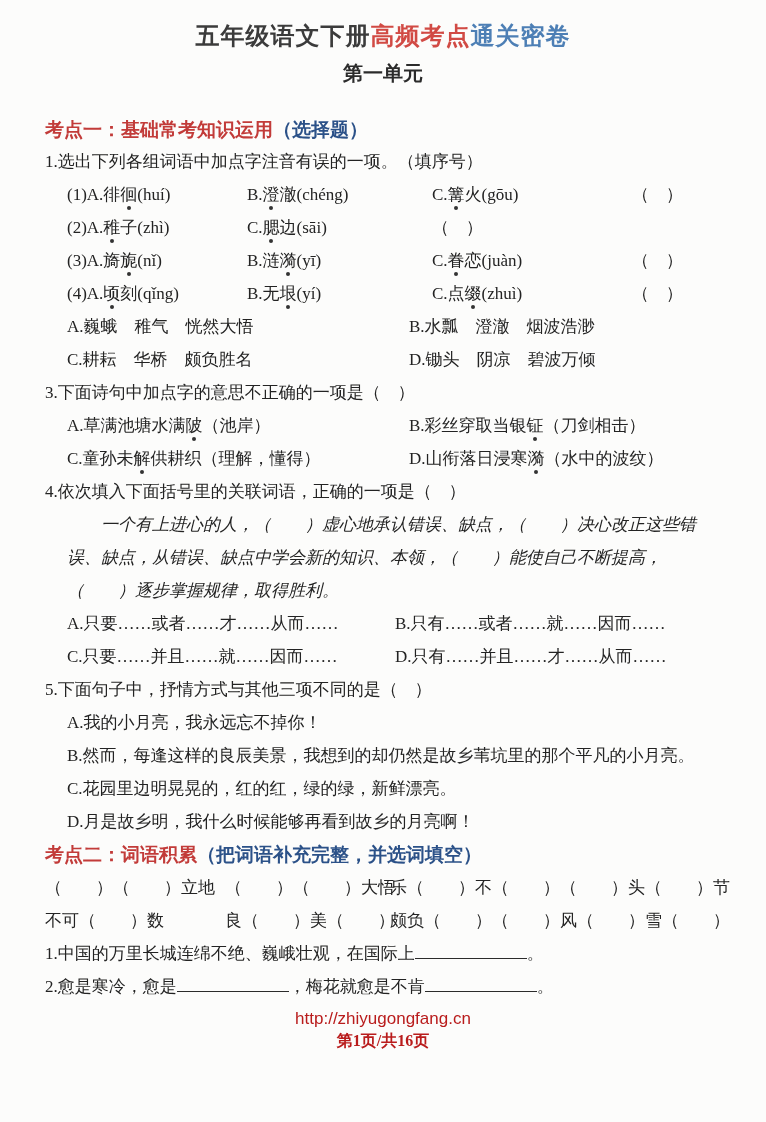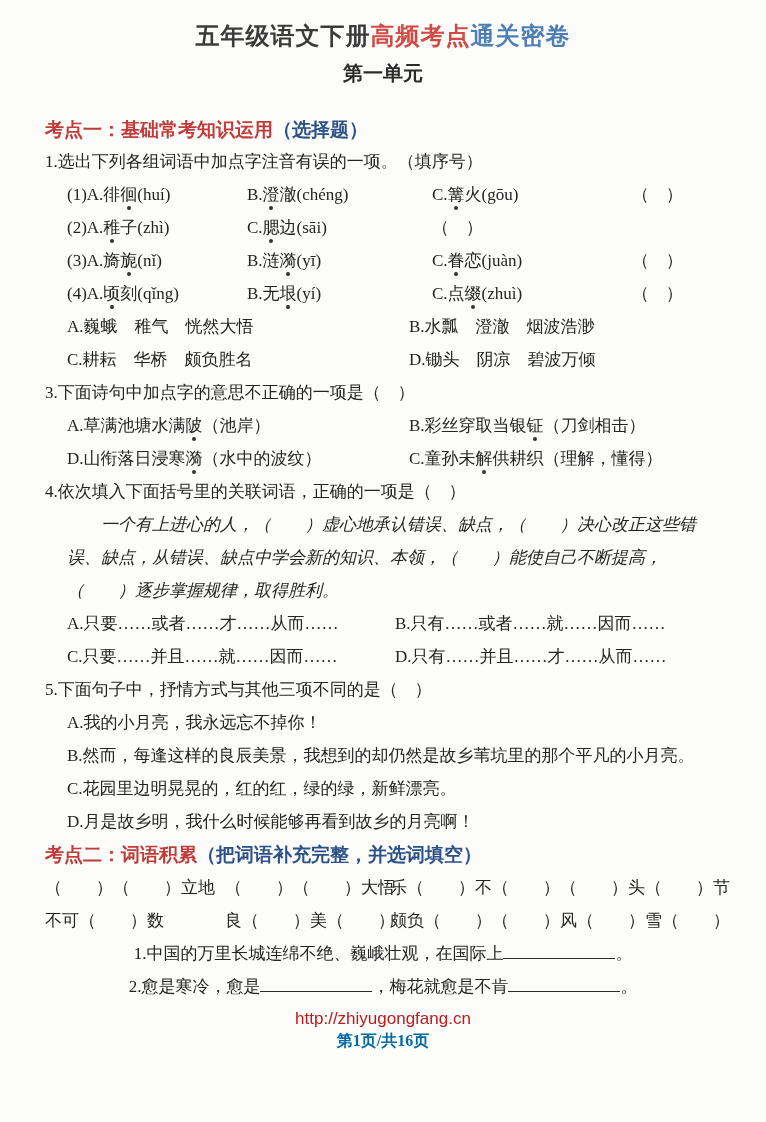--- a/index.html
+++ b/index.html
@@ -29,30 +29,30 @@
   .sh-blue{color:#2b5188}
   .bodytext{font-size:17px;line-height:33px;}
   .stem{white-space:nowrap;}
   .opts1{margin-left:22px;}
   .opts2{display:grid;grid-template-columns:342px 1fr;margin-left:22px;}
   .opts2.narrow{grid-template-columns:328px 1fr;}
   .q1row{display:grid;grid-template-columns:180px 185px 200px 1fr;margin-left:22px;}
   .q1row .cell{white-space:nowrap;}
   .passage{margin-left:22px;text-indent:2em;font-style:italic;}
   .wordrow{display:grid;grid-template-columns:180px 165px 170px 1fr;white-space:nowrap;}
-  .fillline{white-space:nowrap;text-align:center;}
+  .fillline{white-space:nowrap;}
   .blank{display:inline-block;width:112px;height:14px;border-bottom:1.5px solid #2b2b2b;}
   .du{position:relative;}
   .du::after{
     content:"";position:absolute;left:50%;margin-left:-2px;bottom:-6px;
     width:4px;height:4px;border-radius:50%;background:#333;
   }
   .footer{text-align:center;margin-top:4px;}
   .f-url{color:#b91c1c;font-size:17px;line-height:23px;font-family:"Liberation Sans","DejaVu Sans",sans-serif;display:block;}
-  .f-page{color:#0369a1;font-size:16px;line-height:21px;font-weight:700;display:block;}
+  .f-page{color:#b91c1c;font-size:16px;line-height:21px;font-weight:700;display:block;}
 </style>
 </head>
 <body>
 
 <div class="page">
 
   <div class="doc-title">
     <span class="t-black">五年级语文下册</span><span class="t-red">高频考点</span><span class="t-blue">通关密卷</span>
   </div>
 
@@ -97,22 +97,22 @@
       <span>A.巍蛾　稚气　恍然大悟</span>
       <span>B.水瓢　澄澈　烟波浩渺</span>
       <span>C.耕耘　华桥　颇负胜名</span>
       <span>D.锄头　阴凉　碧波万倾</span>
     </div>
 
     <div class="stem">3.下面诗句中加点字的意思不正确的一项是（　）</div>
     <div class="opts2">
       <span><span>A.草满池塘水满</span><span class="du">陂</span><span>（池岸）</span></span>
       <span><span>B.彩丝穿取当银</span><span class="du">钲</span><span>（刀剑相击）</span></span>
+      <span><span>C.童孙未</span><span class="du">解</span><span>供耕织（理解，懂得）</span></span>
       <span><span>D.山衔落日浸寒</span><span class="du">漪</span><span>（水中的波纹）</span></span>
-      <span><span>C.童孙未</span><span class="du">解</span><span>供耕织（理解，懂得）</span></span>
     </div>
 
     <div class="stem">4.依次填入下面括号里的关联词语，正确的一项是（　）</div>
     <div class="passage">一个有上进心的人，（　　）虚心地承认错误、缺点，（　　）决心改正这些错误、缺点，从错误、缺点中学会新的知识、本领，（　　）能使自己不断提高，（　　）逐步掌握规律，取得胜利。</div>
     <div class="opts2 narrow">
       <span>A.只要……或者……才……从而……</span>
       <span>B.只有……或者……就……因而……</span>
       <span>C.只要……并且……就……因而……</span>
       <span>D.只有……并且……才……从而……</span>
     </div>

